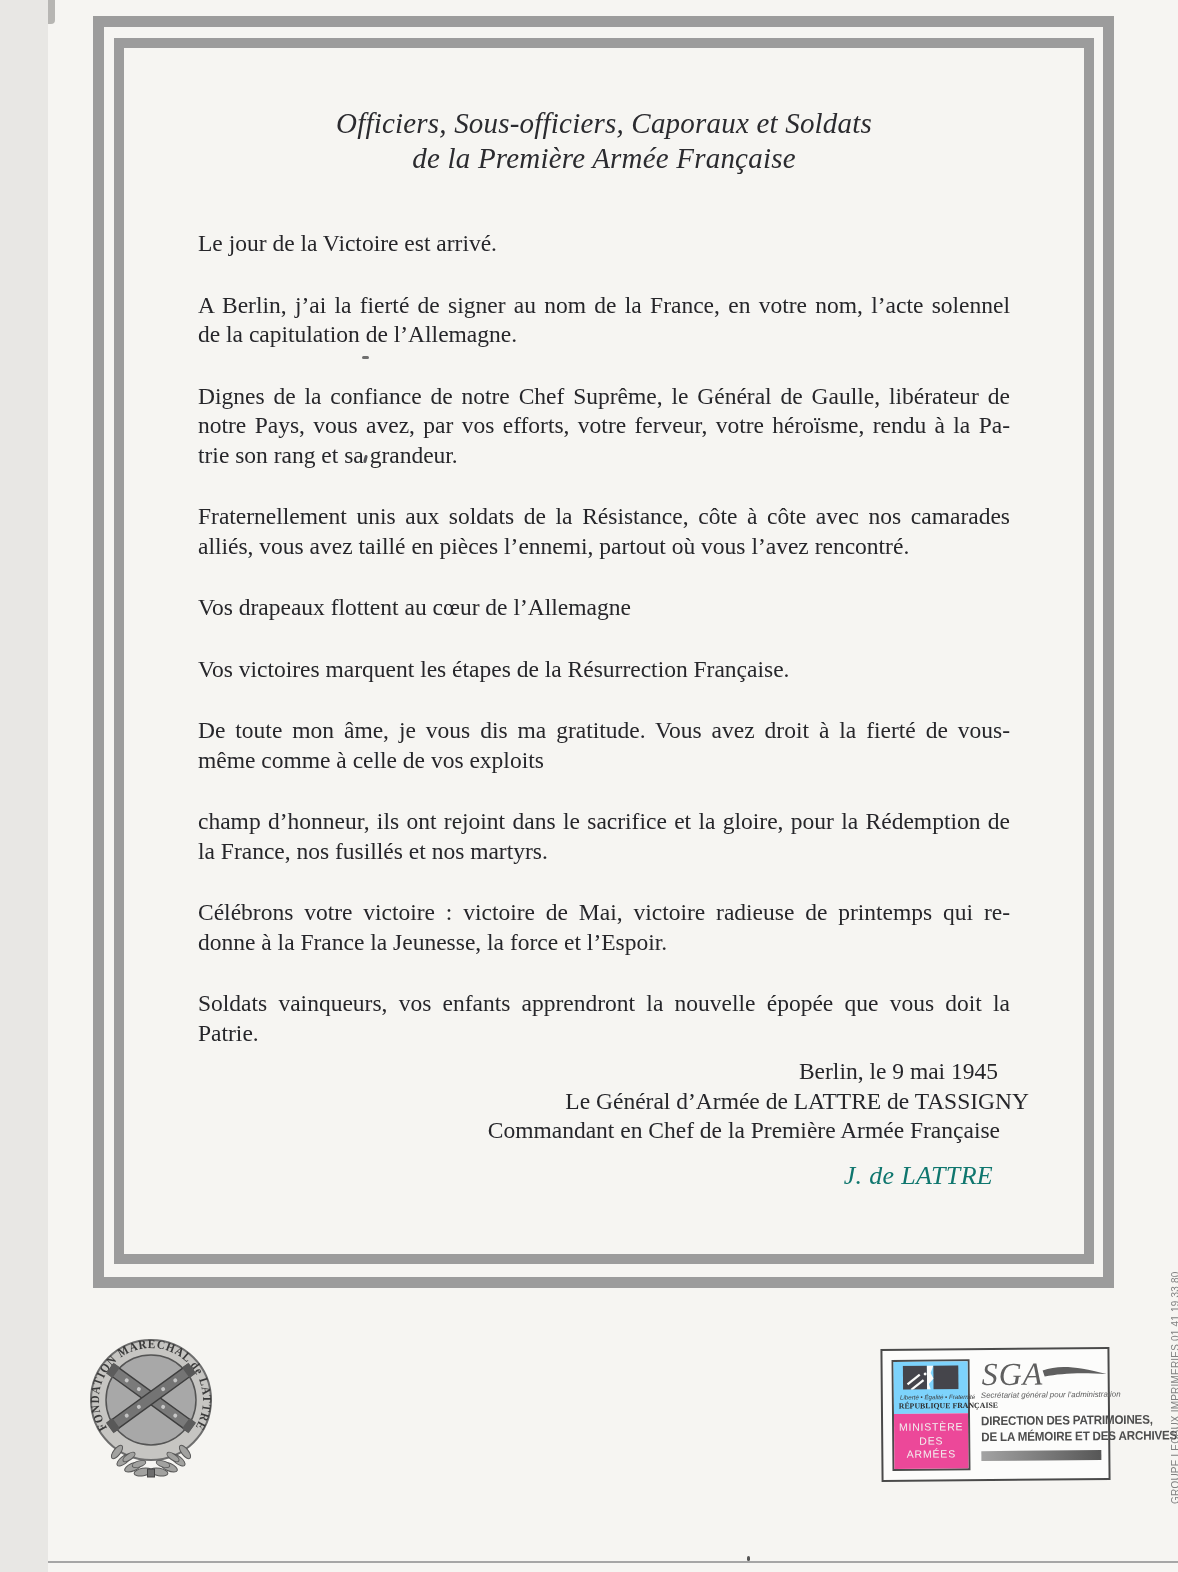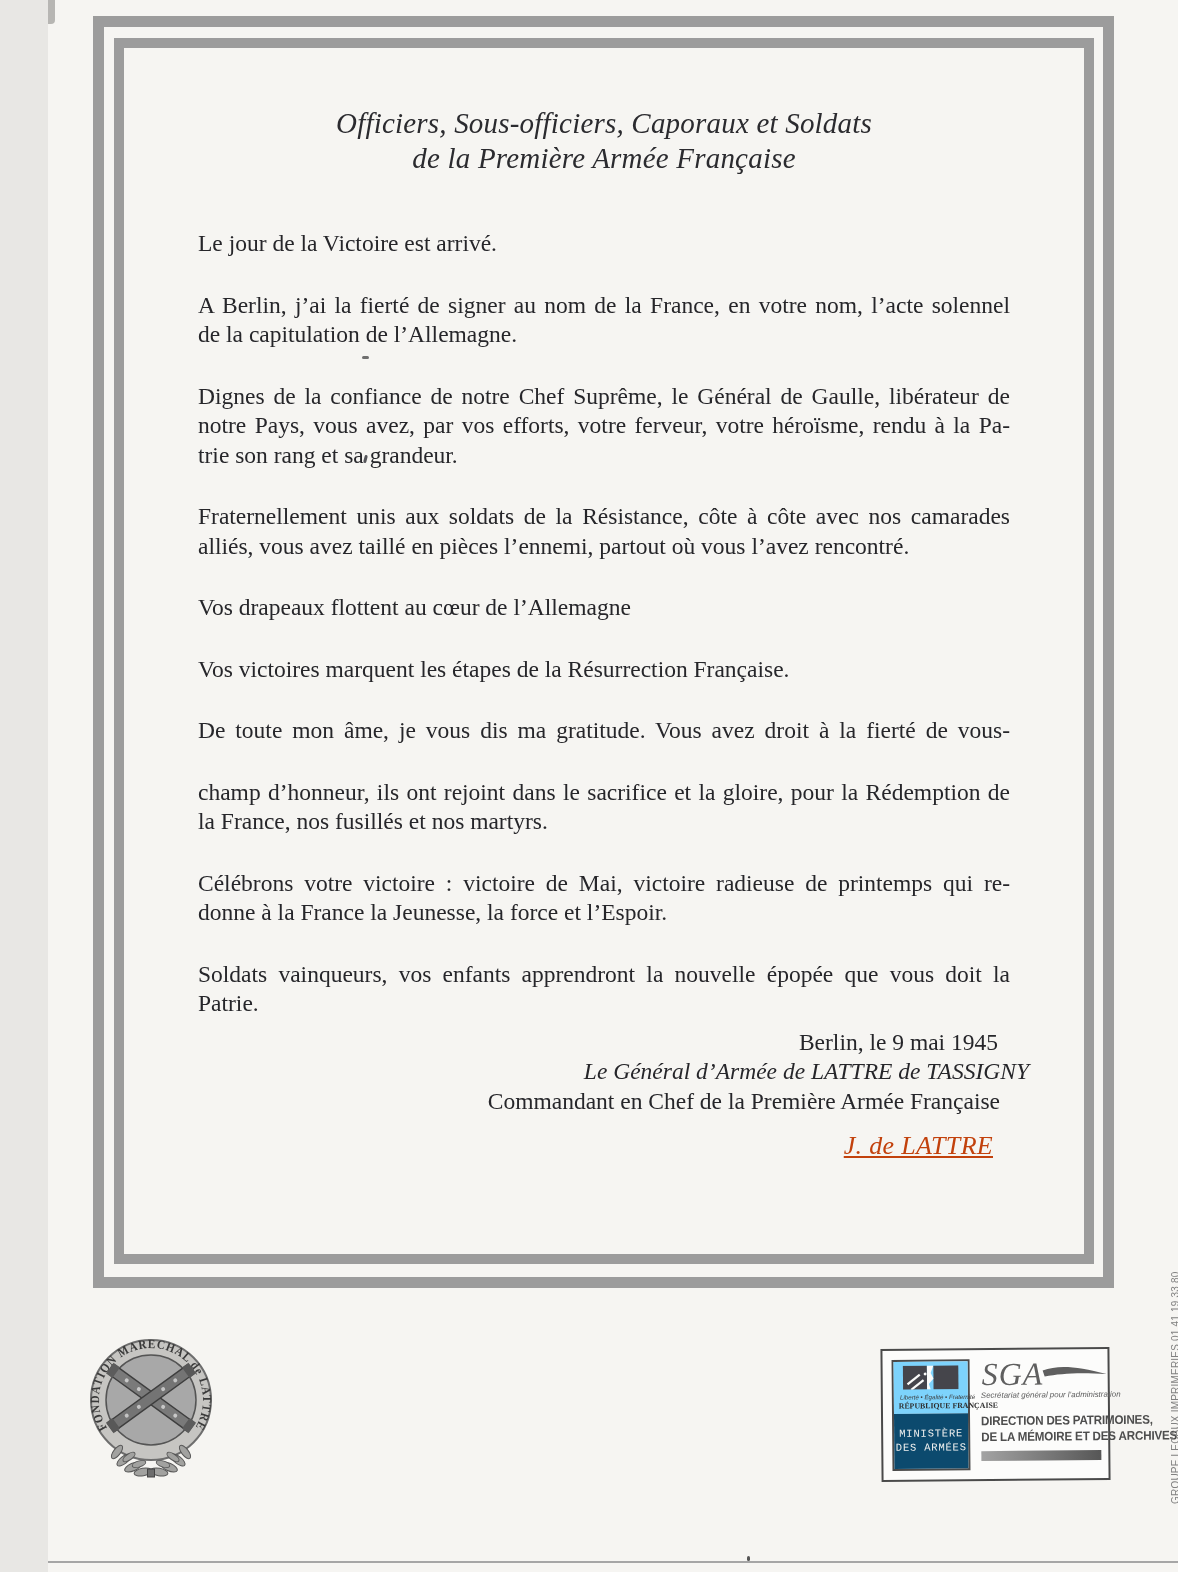--- a/index.html
+++ b/index.html
@@ -28,25 +28,25 @@
   .line{
     font-size:23.5px; line-height:29.5px;
     text-align:justify; text-align-last:justify; text-justify:inter-word;
   }
   .line.last{text-align:left; text-align-last:left;}
   .closing{
     position:relative; width:835px; margin-top:9px;
     font-size:23.5px; line-height:29.5px; text-align:right;
   }
   .closing .c1{padding-right:35px;}
-  .closing .c2{padding-right:4px;font-style:italic;}
+  .closing .c2{padding-right:4px;}
   .closing .c3{padding-right:33px;}
   .closing .sig{
     margin-top:15px; padding-right:40px;
-    font-style:italic; font-size:26px; letter-spacing:.3px; color:#c2410c;text-decoration:underline;
+    font-style:italic; font-size:26px; letter-spacing:.3px; color:#0f766e;
   }
   
   .artifact{position:absolute; background:#6f6f6f; border-radius:2px;}
   .a-dash{left:314px; top:356px; width:7px; height:3px;}
   .a-comma{left:316px; top:455px; width:3px; height:8px; transform:rotate(14deg); background:#55555a;}
   .a-dot-right{left:1161px; top:552px; width:4px; height:4px; background:#9a9a9a;}
   .a-dot-bottom{left:699px; top:1556px; width:3px; height:5px; background:#555;}
   .a-corner{left:0; top:0; width:7px; height:24px; background:#b7b6b3; border-radius:0 0 4px 0;}
   .scan-bottom-line{
     position:absolute; left:0; top:1561px; width:1178px; height:2px;
@@ -68,22 +68,22 @@
   .gov-left-white{background:#7dd3fc; padding:4px 2px 3px; text-align:center;}
   .motto{
     font-size:7px; font-style:italic; color:#3c3c3c; letter-spacing:0;
     white-space:nowrap; transform:scale(.88); transform-origin:center;
   }
   .republic{
     font-family:"Liberation Serif", serif; font-weight:bold; font-size:8.5px;
     color:#2e2e2e; white-space:nowrap; transform:scale(.92); transform-origin:center;
   }
   .ministry{
-    flex:1; background:#0c4a6e; color:#f2f2f0;
-    font-family:Liberation Mono, monospace; font-size:10.5px; line-height:13.5px;
+    flex:1; background:#ec4899; color:#f2f2f0;
+    font-family:Liberation Sans, sans-serif; font-size:10.5px; line-height:13.5px;
     letter-spacing:.8px; text-align:center; display:flex; flex-direction:column;
     justify-content:center; padding:2px 0;
   }
   .gov-right{flex:1; padding:8px 10px 8px 11px; display:flex; flex-direction:column;}
   .sga-sub{
     font-size:8.5px; font-style:italic; color:#5d5d5d; margin-top:-2px;
     white-space:nowrap; transform:scale(.93); transform-origin:left;
   }
   .direction{
     margin-top:14px; font-weight:bold; font-size:12.5px; line-height:15.5px;
@@ -134,20 +134,21 @@
           <div class="line last">alliés, vous avez taillé en pièces l’ennemi, partout où vous l’avez rencontré.</div>
         </div>
         <div class="para">
           <div class="line last">Vos drapeaux flottent au cœur de l’Allemagne</div>
         </div>
         <div class="para">
           <div class="line last">Vos victoires marquent les étapes de la Résurrection Française.</div>
         </div>
         <div class="para">
           <div class="line">De toute mon âme, je vous dis ma gratitude. Vous avez droit à la fierté de vous-</div>
+          <div class="line last">même comme à celle de vos exploits</div>
         </div>
         <div class="para">
           <div class="line">champ d’honneur, ils ont rejoint dans le sacrifice et la gloire, pour la Rédemption de</div>
           <div class="line last">la France, nos fusillés et nos martyrs.</div>
         </div>
         <div class="para">
           <div class="line">Célébrons votre victoire : victoire de Mai, victoire radieuse de printemps qui re-</div>
           <div class="line last">donne à la France la Jeunesse, la force et l’Espoir.</div>
         </div>
         <div class="para">

